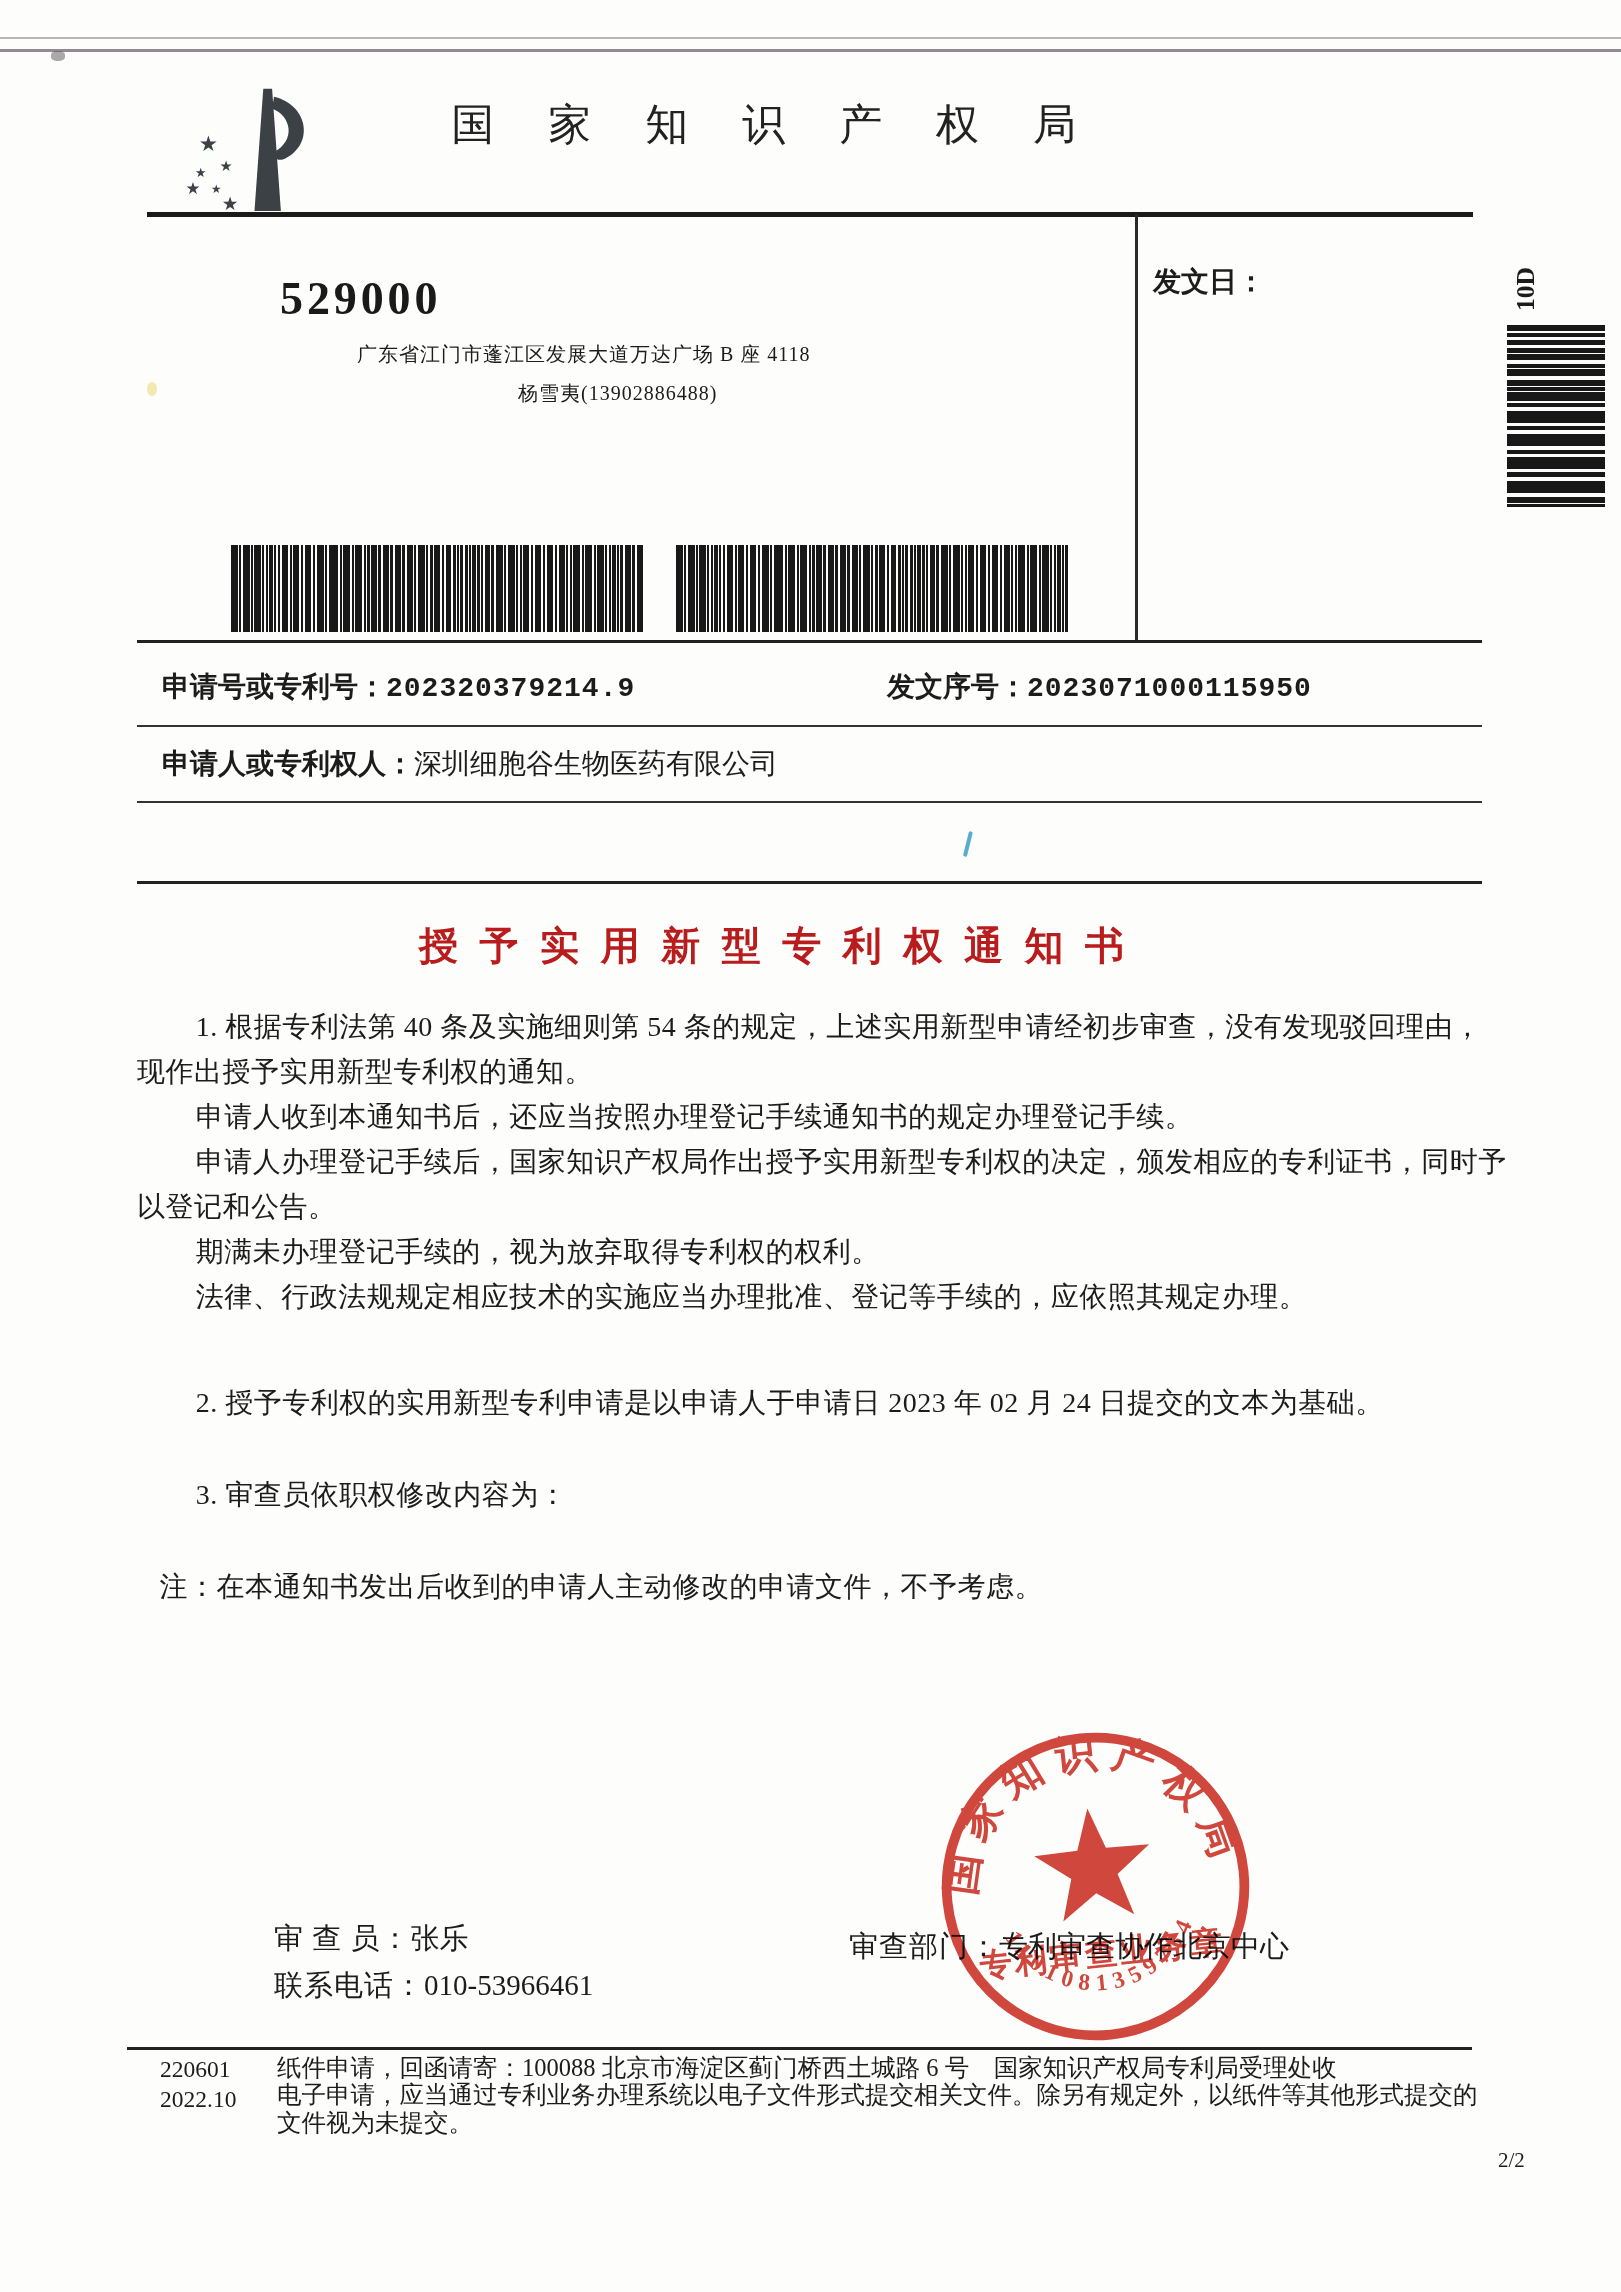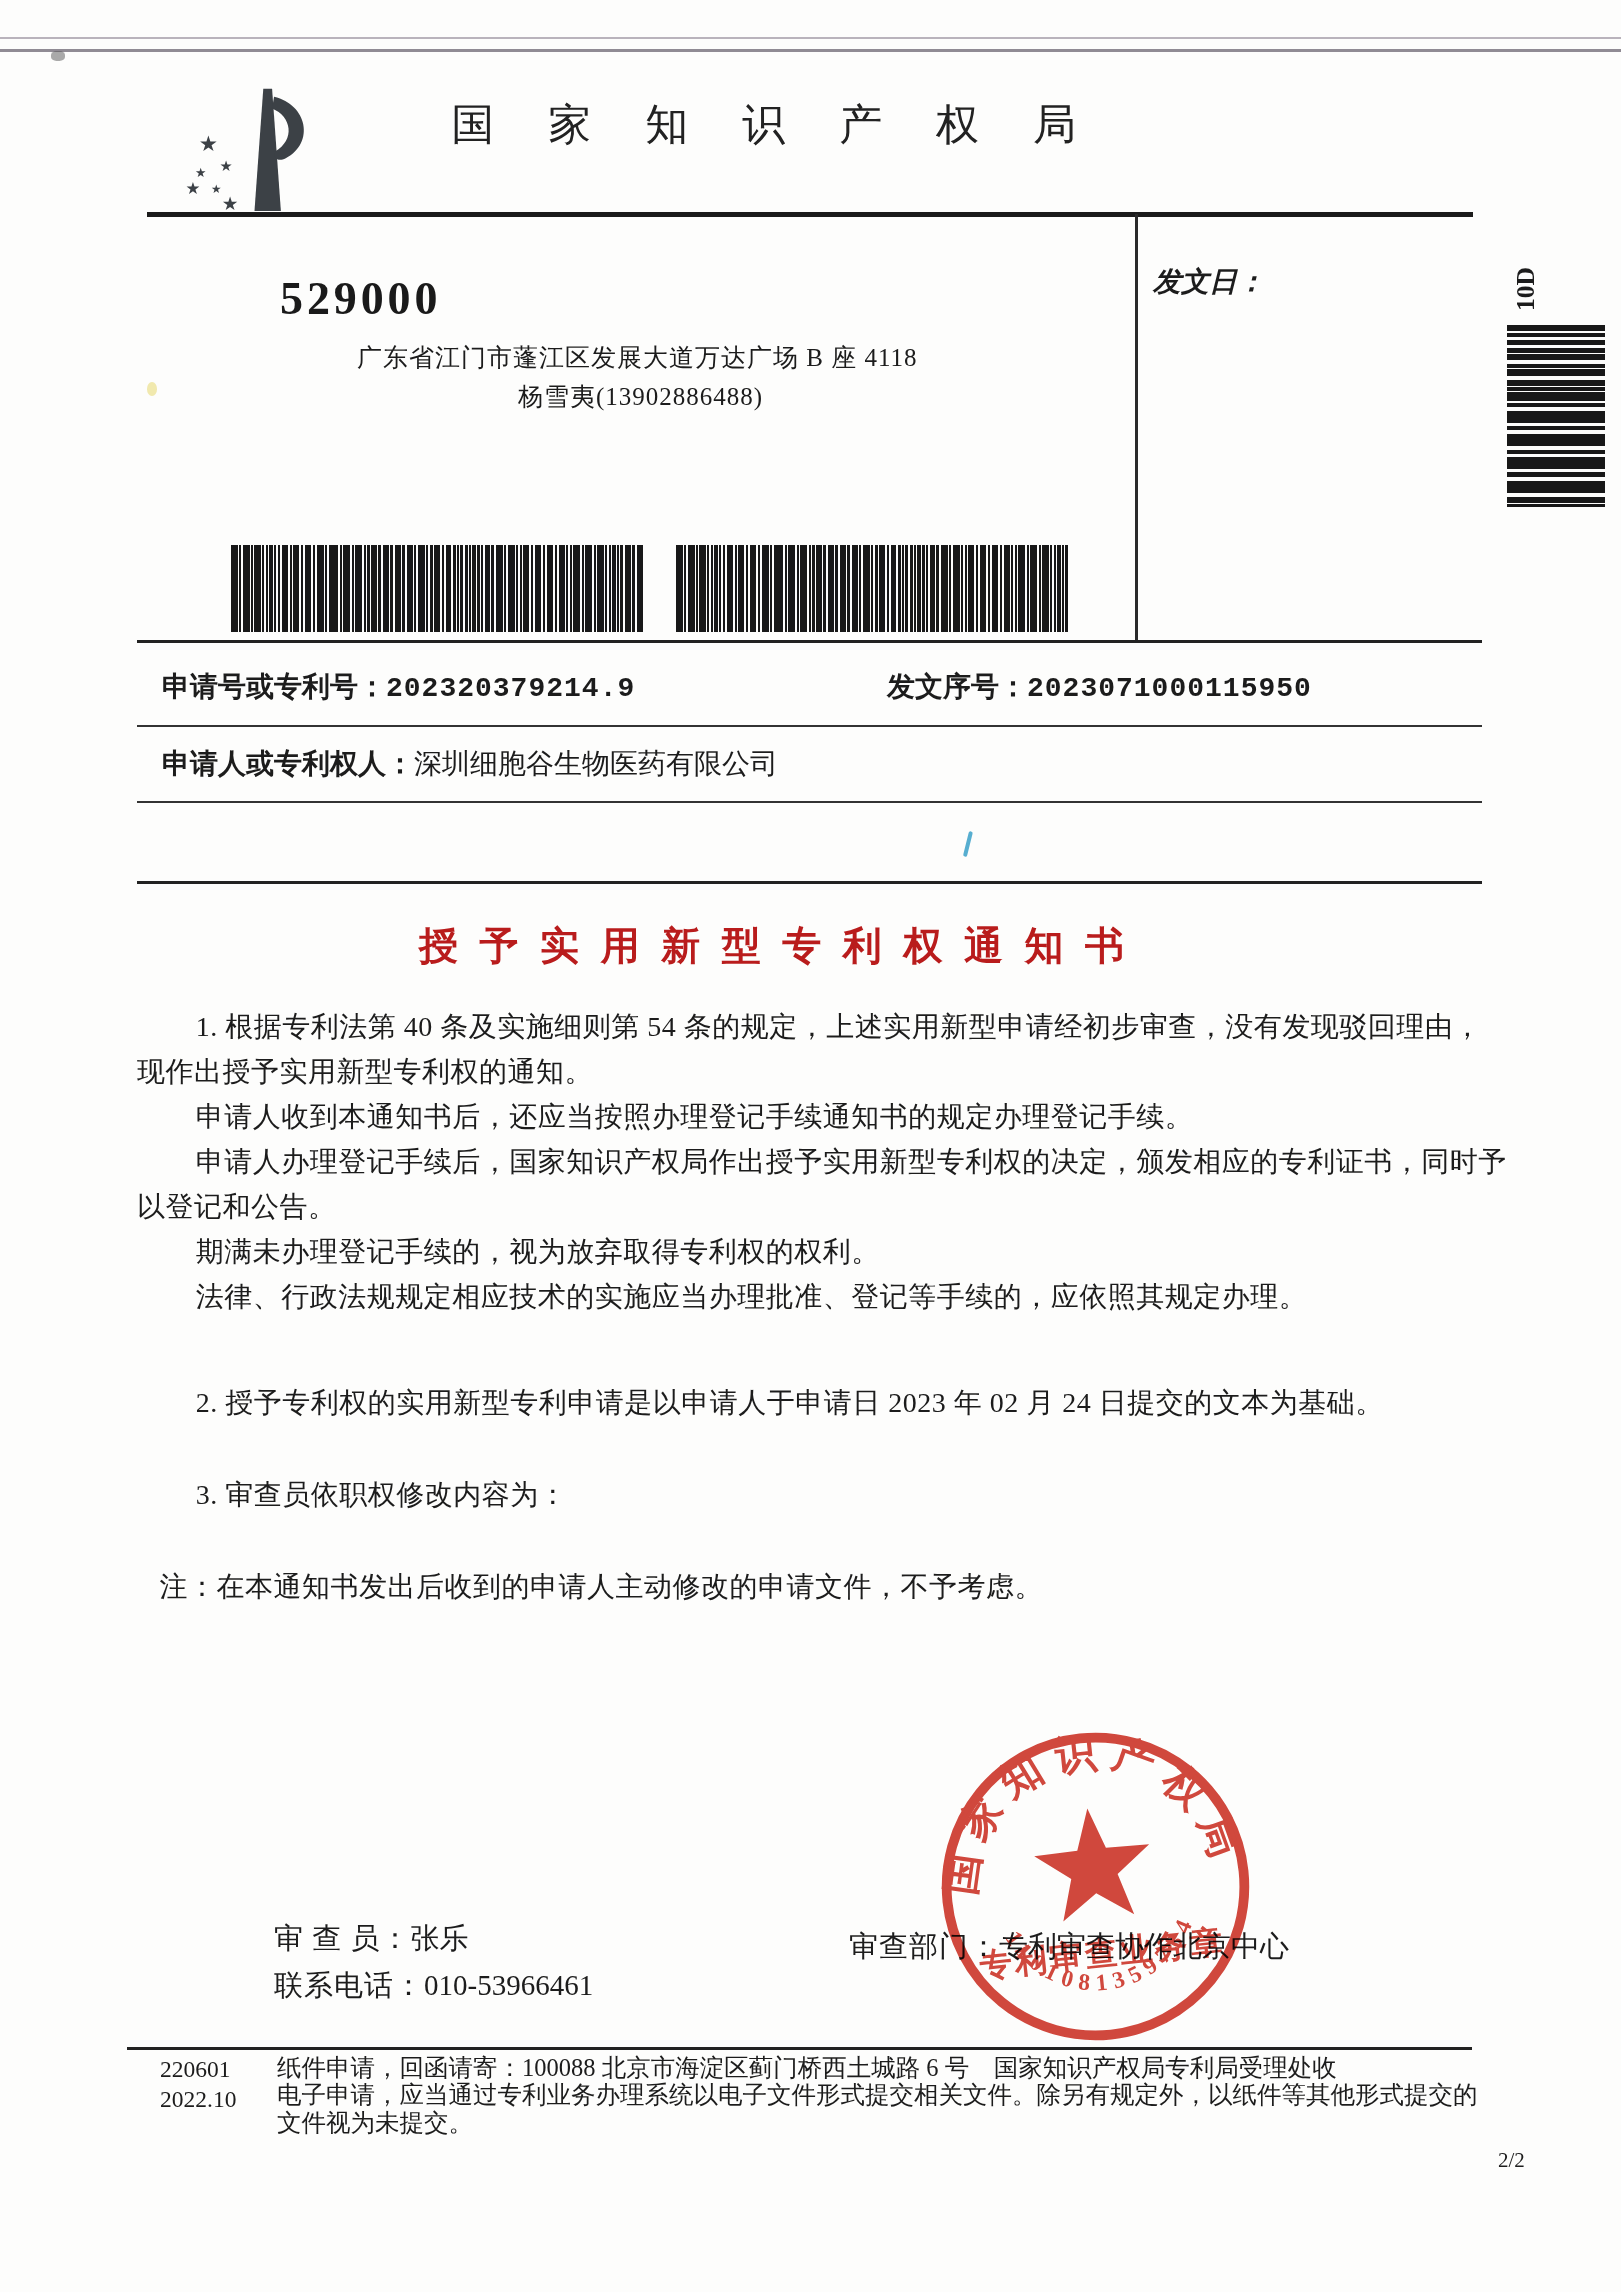--- a/index.html
+++ b/index.html
@@ -7,21 +7,21 @@
     position:relative;width:1621px;height:2293px;margin:0 auto;
     background:#fefefdff;background-color:#fdfdfc;
     font-family:"Liberation Serif","DejaVu Serif",serif;
     color:#1c1c1c;overflow:hidden;
   }
   .abs{position:absolute;}
   .rule{position:absolute;background:#222;}
   .scanline{position:absolute;left:0;width:1621px;}
   .hdr-title{font-size:43px;letter-spacing:21.6px;font-weight:500;color:#222;text-align:center;}
   .postal{font-size:46px;font-weight:700;letter-spacing:3.9px;color:#1a1a1a;}
-  .addr{font-size:25px;letter-spacing:1px;}
+  .addr{font-size:20px;letter-spacing:1px;}
   .datecell-label{font-size:28px;font-weight:600;}
   .datecell-date{font-size:36px;letter-spacing:2px;}
   .margin-code{font-size:25.5px;font-weight:600;transform:rotate(-90deg);transform-origin:center;}
   .bar-h{position:absolute;background:
       repeating-linear-gradient(90deg,#181818 0 2px,rgba(0,0,0,0) 2px 3.9px),
       repeating-linear-gradient(90deg,#181818 0 1px,rgba(0,0,0,0) 1px 5.9px),
       repeating-linear-gradient(90deg,#181818 0 3.9px,rgba(0,0,0,0) 3.9px 12.7px);}
   .bar-v{position:absolute;background:
       repeating-linear-gradient(180deg,#181818 0 3.9px,rgba(0,0,0,0) 3.9px 7.8px),
       repeating-linear-gradient(180deg,#181818 0 2px,rgba(0,0,0,0) 2px 14.7px),
@@ -72,21 +72,21 @@
 
   <div class="abs hdr-title" style="left:147px;top:96px;width:1255px;">国 家 知 识 产 权 局</div>
 
   <div class="rule" style="left:147px;top:212px;width:1326px;height:4.9px;background:#1b1b1b;"></div>
 
   <div class="abs postal" style="left:280px;top:272px;">529000</div>
   <div class="abs addr" style="left:357px;top:341px;">广东省江门市蓬江区发展大道万达广场 B 座 4118</div>
   <div class="abs addr" style="left:518px;top:380px;">杨雪夷(13902886488)</div>
 
   <div class="rule" style="left:1135px;top:214px;width:2.9px;height:428px;background:#2a2a2a;"></div>
-  <div class="abs datecell-label" style="left:1153px;top:263px;font-style:italic;">发文日：</div>
+  <div class="abs datecell-label" style="left:1153px;top:263px;">发文日：</div>
 
   <div class="abs margin-code" style="left:1504px;top:274px;">10D</div>
   <div class="bar-v" style="left:1507px;top:325px;width:98px;height:182px;"></div>
 
   <div class="bar-h" style="left:231px;top:545px;width:412px;height:87px;"></div>
   <div class="bar-h" style="left:676px;top:545px;width:392px;height:87px;"></div>
 
   <div class="rule" style="left:137px;top:640px;width:1345px;height:2.9px;"></div>
   <div class="rule" style="left:137px;top:725px;width:1345px;height:2px;background:#333;"></div>
   <div class="rule" style="left:137px;top:801px;width:1345px;height:2px;background:#333;"></div>

